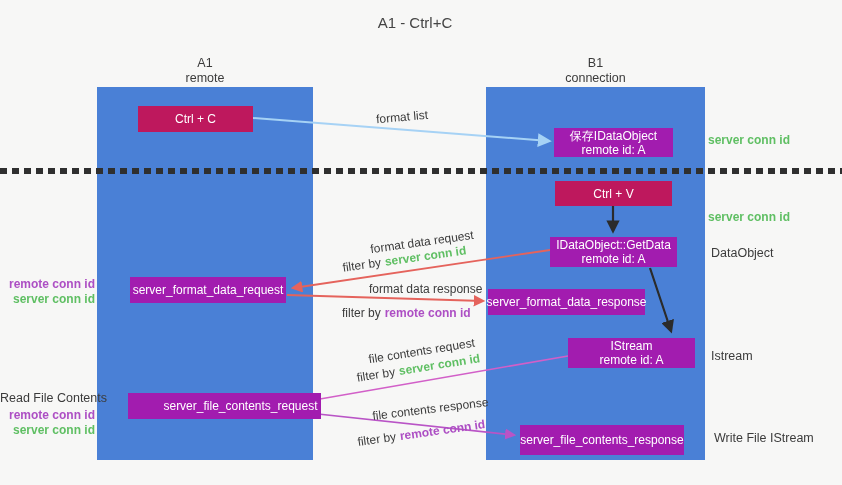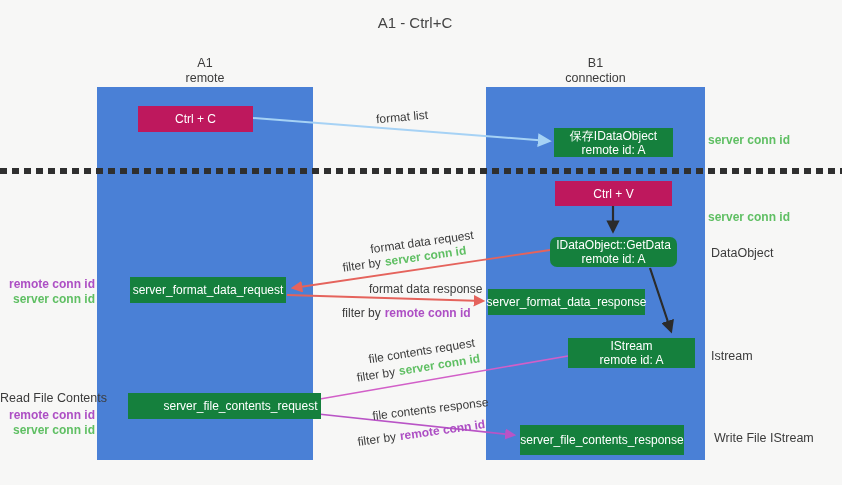--- a/index.html
+++ b/index.html
@@ -18,21 +18,21 @@
     background:#4a80d6;
   }
   .lane-header{
     font-size:12.5px;line-height:15px;text-align:center;color:#3b3b3b;
   }
   .node{
     display:flex;flex-direction:column;align-items:center;justify-content:center;
     color:#fff;font-size:12px;line-height:14px;text-align:center;white-space:nowrap;
   }
   .node.green{background:#be185d;}
-  .node.orange{background:#15803d;}
+  .node.orange{background:#a21caf;}
   .dotted-line{
     left:0;top:168px;width:842px;height:6px;
     background:repeating-linear-gradient(90deg,#2f2f2f 0 7px,transparent 7px 12px);
   }
   .edge-label{
     font-size:12px;color:#3b3b3b;white-space:nowrap;transform-origin:center;
   }
   .side-label{
     font-size:12.5px;color:#3b3b3b;white-space:nowrap;
   }
@@ -102,21 +102,21 @@
 
   <div class="abs node orange" style="left:554px;top:128px;width:119px;height:29px;">
     <span>保存IDataObject</span>
     <span>remote id: A</span>
   </div>
 
   <div class="abs node green" style="left:555px;top:181px;width:117px;height:25px;">
     <span>Ctrl + V</span>
   </div>
 
-  <div class="abs node orange" style="left:550px;top:237px;width:127px;height:30px;border-radius:7px;">
+  <div class="abs node orange" style="left:550px;top:237px;width:127px;height:30px;">
     <span>IDataObject::GetData</span>
     <span>remote id: A</span>
   </div>
 
   <div class="abs node orange" style="left:130px;top:277px;width:156px;height:26px;">
     <span>server_format_data_request</span>
   </div>
 
   <div class="abs node orange" style="left:488px;top:289px;width:157px;height:26px;">
     <span>server_format_data_response</span>

